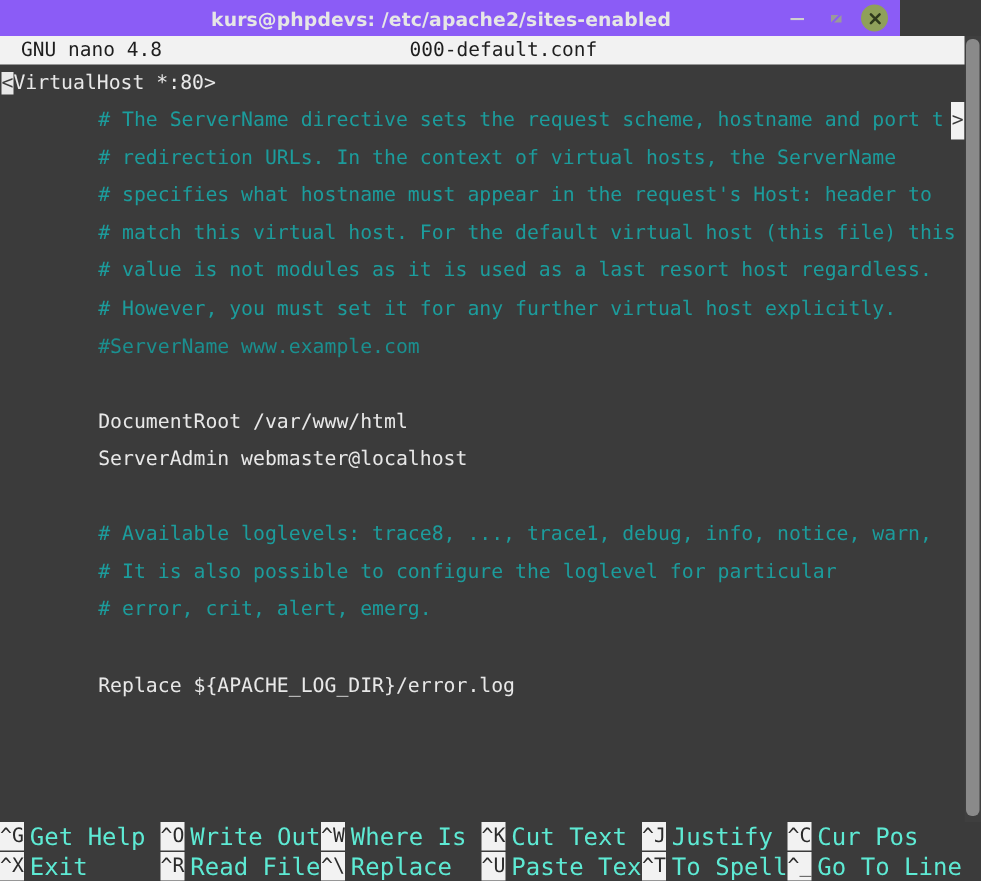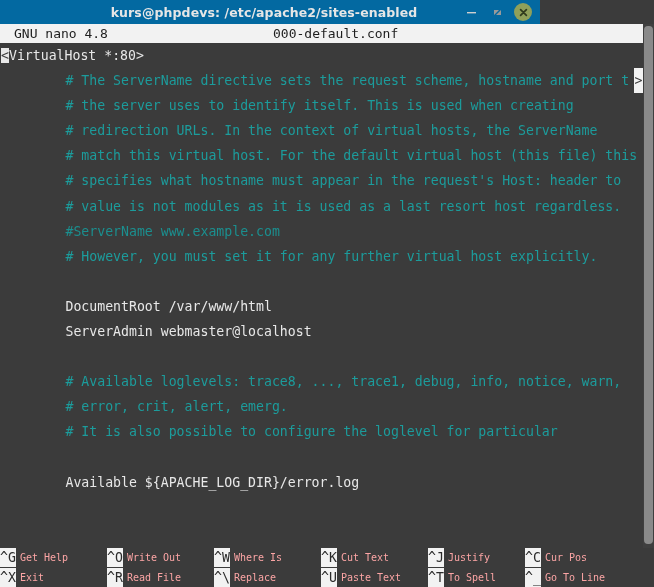--- a/index.html
+++ b/index.html
@@ -4,22 +4,22 @@
 <style>
   html,body{margin:0;padding:0;background:#3b3b3b;}
   body{
     width:654px;height:587px;overflow:hidden;
     font-family:"DejaVu Sans Mono","Liberation Mono",monospace;
   }
   #app{position:relative;width:654px;height:587px;background:#3b3b3b;}
 
   
   .titlebar{
-    position:absolute;left:0;top:0;width:540px;height:24px;
-    background:#0369a1;
+    position:absolute;left:0;top:0;width:600px;height:24px;
+    background:#8b5cf6;
     display:flex;align-items:center;
     border-bottom:1px solid #2e2e2e;
   }
   .titlebar .title{
     flex:1;text-align:center;
     color:#e6e6e6;
     font-family:"DejaVu Sans","Liberation Sans",sans-serif;
     font-size:12.5px;font-weight:700;
     letter-spacing:.1px;
     padding-left:70px;
@@ -96,21 +96,21 @@
   .srow.r1{top:0px;}
   .srow.r2{top:20px;}
   .sc{position:absolute;display:flex;align-items:center;}
   .key{
     background:#f2f2f2;color:#2b2b2b;
     font-size:13.2px;line-height:19px;
     padding:0 0px;white-space:pre;
     display:inline-block;
   }
   .lbl{
-    color:#fca5a5;font-size:10px;line-height:19px;
+    color:#5eead4;font-size:16px;line-height:19px;
     white-space:pre;display:inline-block;padding-left:4px;
   }
 </style>
 </head>
 <body>
 
 <div id="app">
 
   <div class="titlebar">
     <div class="title">kurs@phpdevs: /etc/apache2/sites-enabled</div>
@@ -134,36 +134,35 @@
   </div>
 
   <div class="nanohdr">
     <span class="hv" style="left:14px;">GNU nano 4.8</span>
     <span class="hv" style="left:273px;text-align:right;">000-default.conf</span>
   </div>
 
   <div class="editor" id="editor">
       <div class="line"><span style="display: inline-block; width: 0px;"></span><span class="cursor">&lt;</span><span class="c-plain">VirtualHost *:80&gt;</span></div>
       <div class="line" style="position: relative;"><span style="display: inline-block; width: 64.48px;"></span><span class="c-comment"># The ServerName directive sets the request scheme, hostname and port t</span><span class="cont" style="top: 0px;">&gt;</span></div>
-      <div class="line"><span style="display: inline-block; width: 64.48px;"></span><span class="c-comment"># the server uses to identify itself. This is used when creating</span></div>
       <div class="line"><span style="display: inline-block; width: 64.48px;"></span><span class="c-comment"># redirection URLs. In the context of virtual hosts, the ServerName</span></div>
+      <div class="line"><span style="display: inline-block; width: 64.48px;"></span><span class="c-comment"># specifies what hostname must appear in the request's Host: header to</span></div>
       <div class="line"><span style="display: inline-block; width: 64.48px;"></span><span class="c-comment"># match this virtual host. For the default virtual host (this file) this</span></div>
-      <div class="line"><span style="display: inline-block; width: 64.48px;"></span><span class="c-comment"># specifies what hostname must appear in the request's Host: header to</span></div>
       <div class="line"><span style="display: inline-block; width: 64.48px;"></span><span class="c-comment"># value is not modules as it is used as a last resort host regardless.</span></div>
+      <div class="line"><span style="display: inline-block; width: 64.48px;"></span><span class="c-comment"># However, you must set it for any further virtual host explicitly.</span></div>
       <div class="line"><span style="display: inline-block; width: 64.48px;"></span><span class="c-comment2">#ServerName www.example.com</span></div>
-      <div class="line"><span style="display: inline-block; width: 64.48px;"></span><span class="c-comment"># However, you must set it for any further virtual host explicitly.</span></div>
       <div class="line"><span style="display: inline-block; width: 0px;"></span><span class="c-plain"></span></div>
       <div class="line"><span style="display: inline-block; width: 64.48px;"></span><span class="c-plain">DocumentRoot /var/www/html</span></div>
       <div class="line"><span style="display: inline-block; width: 64.48px;"></span><span class="c-plain">ServerAdmin webmaster@localhost</span></div>
       <div class="line"><span style="display: inline-block; width: 0px;"></span><span class="c-plain"></span></div>
       <div class="line"><span style="display: inline-block; width: 64.48px;"></span><span class="c-comment"># Available loglevels: trace8, ..., trace1, debug, info, notice, warn,</span></div>
+      <div class="line"><span style="display: inline-block; width: 64.48px;"></span><span class="c-comment"># It is also possible to configure the loglevel for particular</span></div>
       <div class="line"><span style="display: inline-block; width: 64.48px;"></span><span class="c-comment"># error, crit, alert, emerg.</span></div>
-      <div class="line"><span style="display: inline-block; width: 64.48px;"></span><span class="c-comment"># It is also possible to configure the loglevel for particular</span></div>
       <div class="line"><span style="display: inline-block; width: 0px;"></span><span class="c-plain"></span></div>
-      <div class="line"><span style="display: inline-block; width: 64.48px;"></span><span class="c-plain">Available ${APACHE_LOG_DIR}/error.log</span></div>
+      <div class="line"><span style="display: inline-block; width: 64.48px;"></span><span class="c-plain">Replace ${APACHE_LOG_DIR}/error.log</span></div>
       <div class="line"><span style="display: inline-block; width: 64.48px;"></span></div>
     </div>
 
   <div class="scrollbar">
     <div class="scrollthumb"></div>
   </div>
 
   <div class="shortcuts">
     <div class="srow r1" id="srow1"><div class="sc" style="left: 0px;"><span class="key">^G</span><span class="lbl">Get Help</span></div><div class="sc" style="left: 107px;"><span class="key">^O</span><span class="lbl">Write Out</span></div><div class="sc" style="left: 214px;"><span class="key">^W</span><span class="lbl">Where Is</span></div><div class="sc" style="left: 321px;"><span class="key">^K</span><span class="lbl">Cut Text</span></div><div class="sc" style="left: 428px;"><span class="key">^J</span><span class="lbl">Justify</span></div><div class="sc" style="left: 525px;"><span class="key">^C</span><span class="lbl">Cur Pos</span></div></div>
     <div class="srow r2" id="srow2"><div class="sc" style="left: 0px;"><span class="key">^X</span><span class="lbl">Exit</span></div><div class="sc" style="left: 107px;"><span class="key">^R</span><span class="lbl">Read File</span></div><div class="sc" style="left: 214px;"><span class="key">^\</span><span class="lbl">Replace</span></div><div class="sc" style="left: 321px;"><span class="key">^U</span><span class="lbl">Paste Text</span></div><div class="sc" style="left: 428px;"><span class="key">^T</span><span class="lbl">To Spell</span></div><div class="sc" style="left: 525px;"><span class="key">^_</span><span class="lbl">Go To Line</span></div></div>

